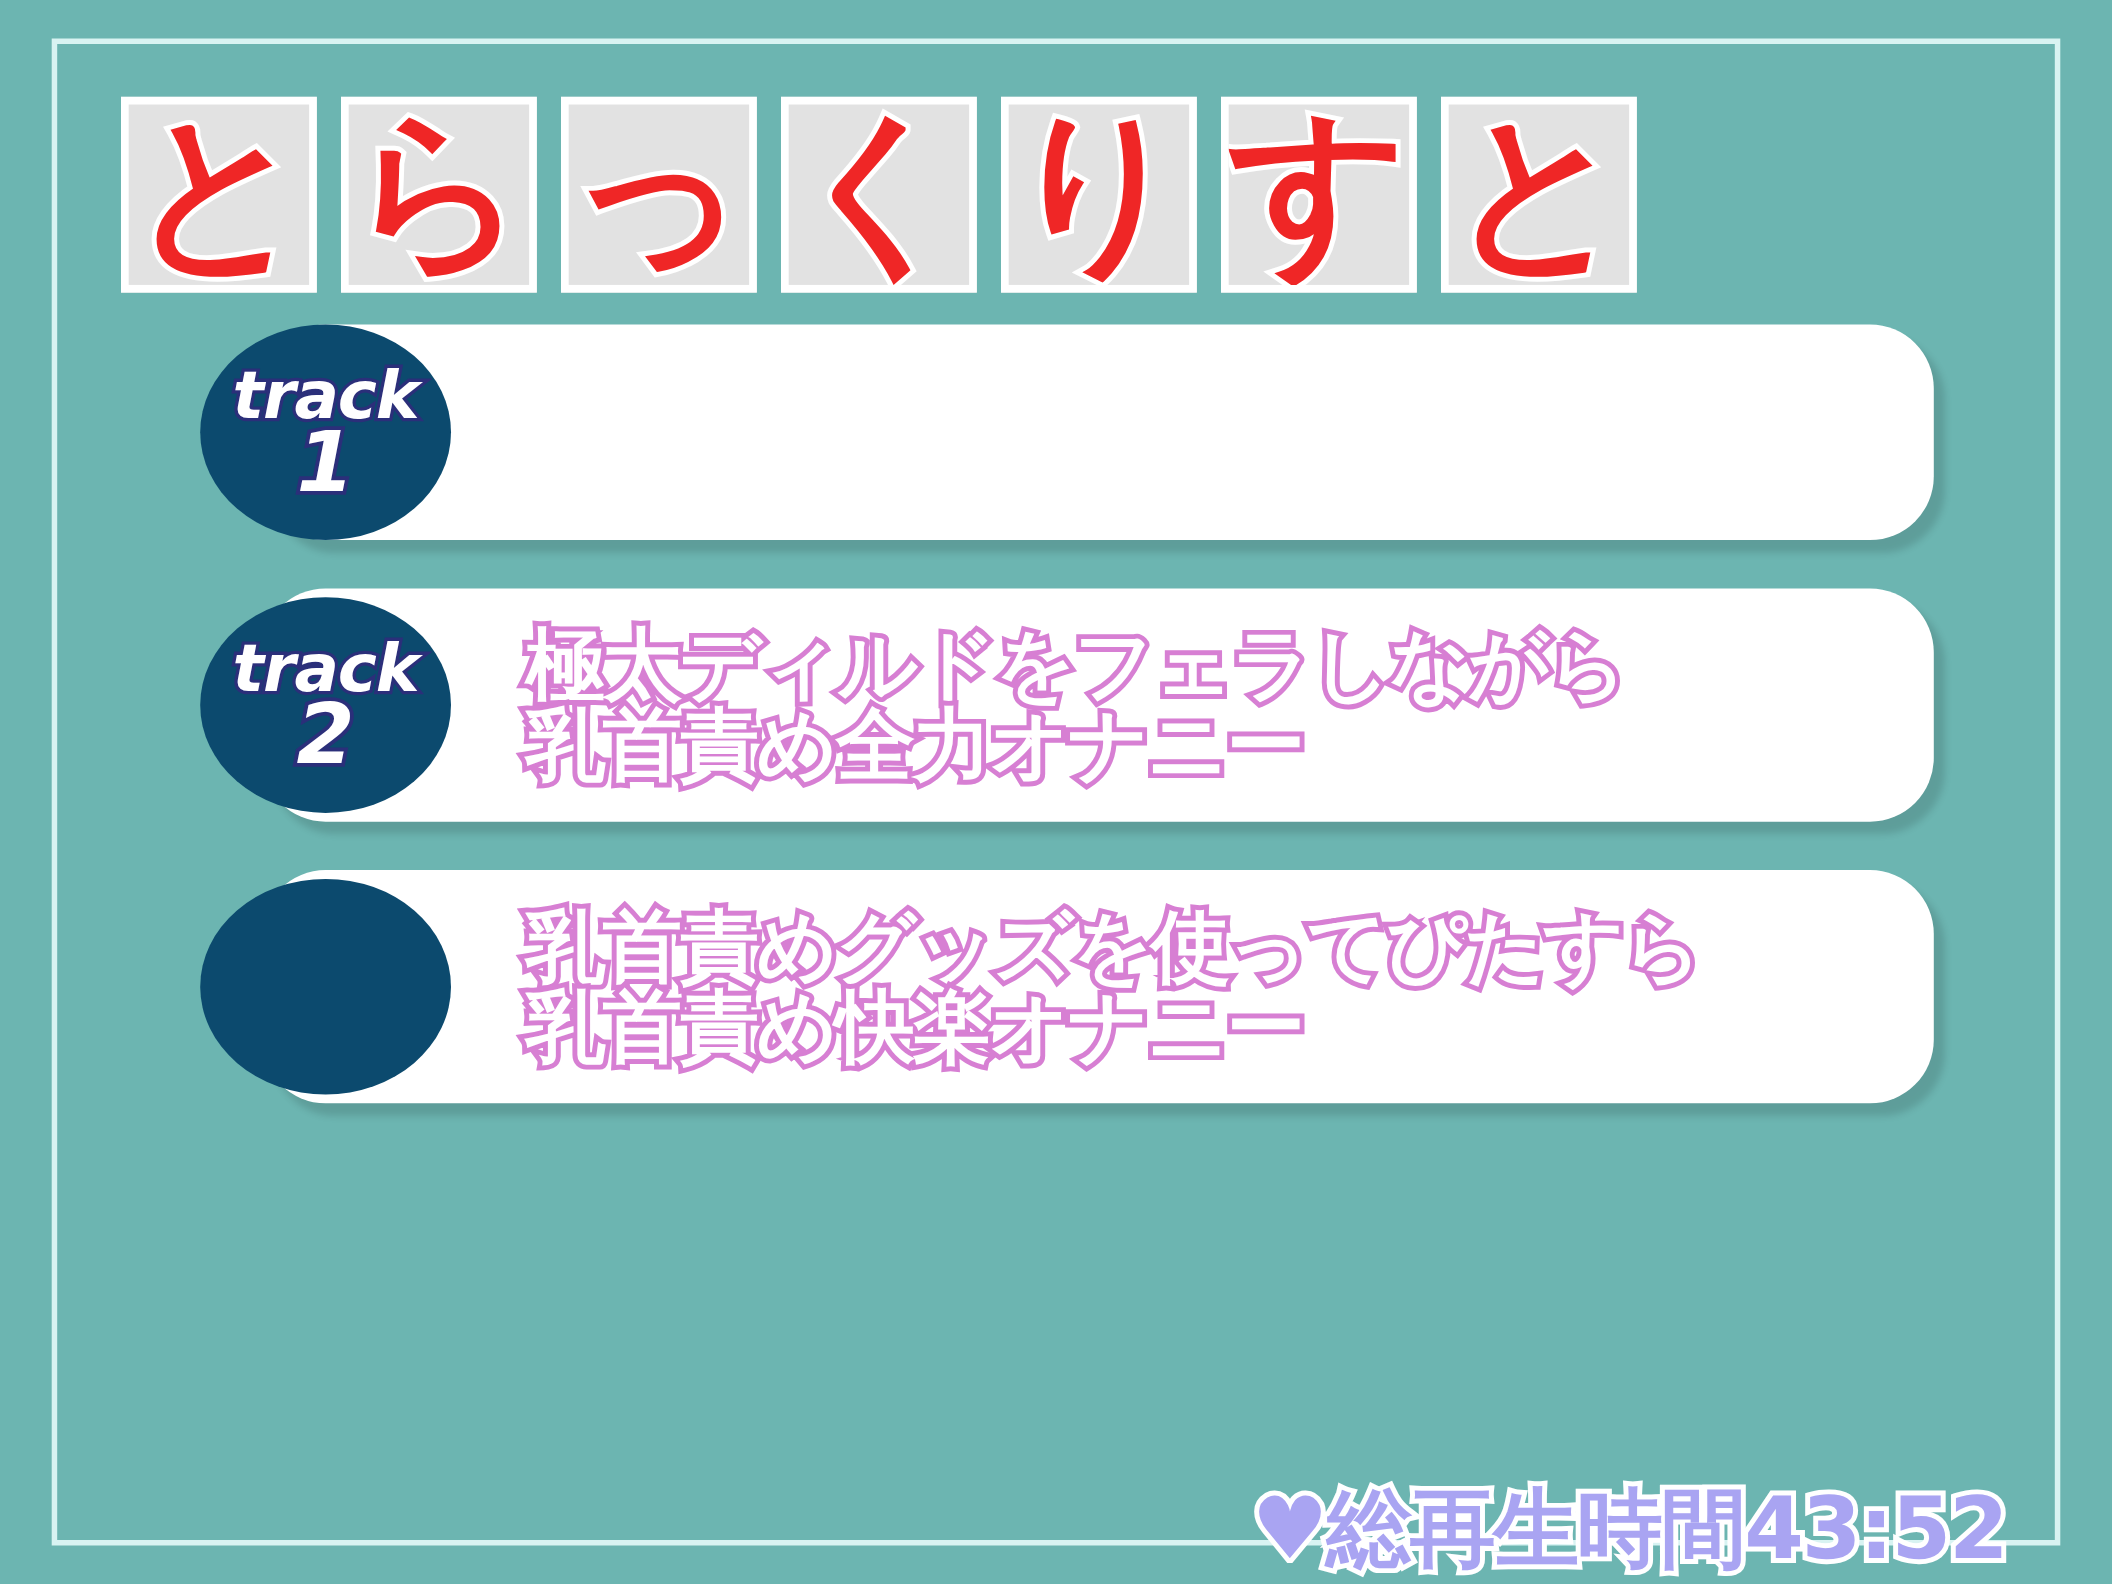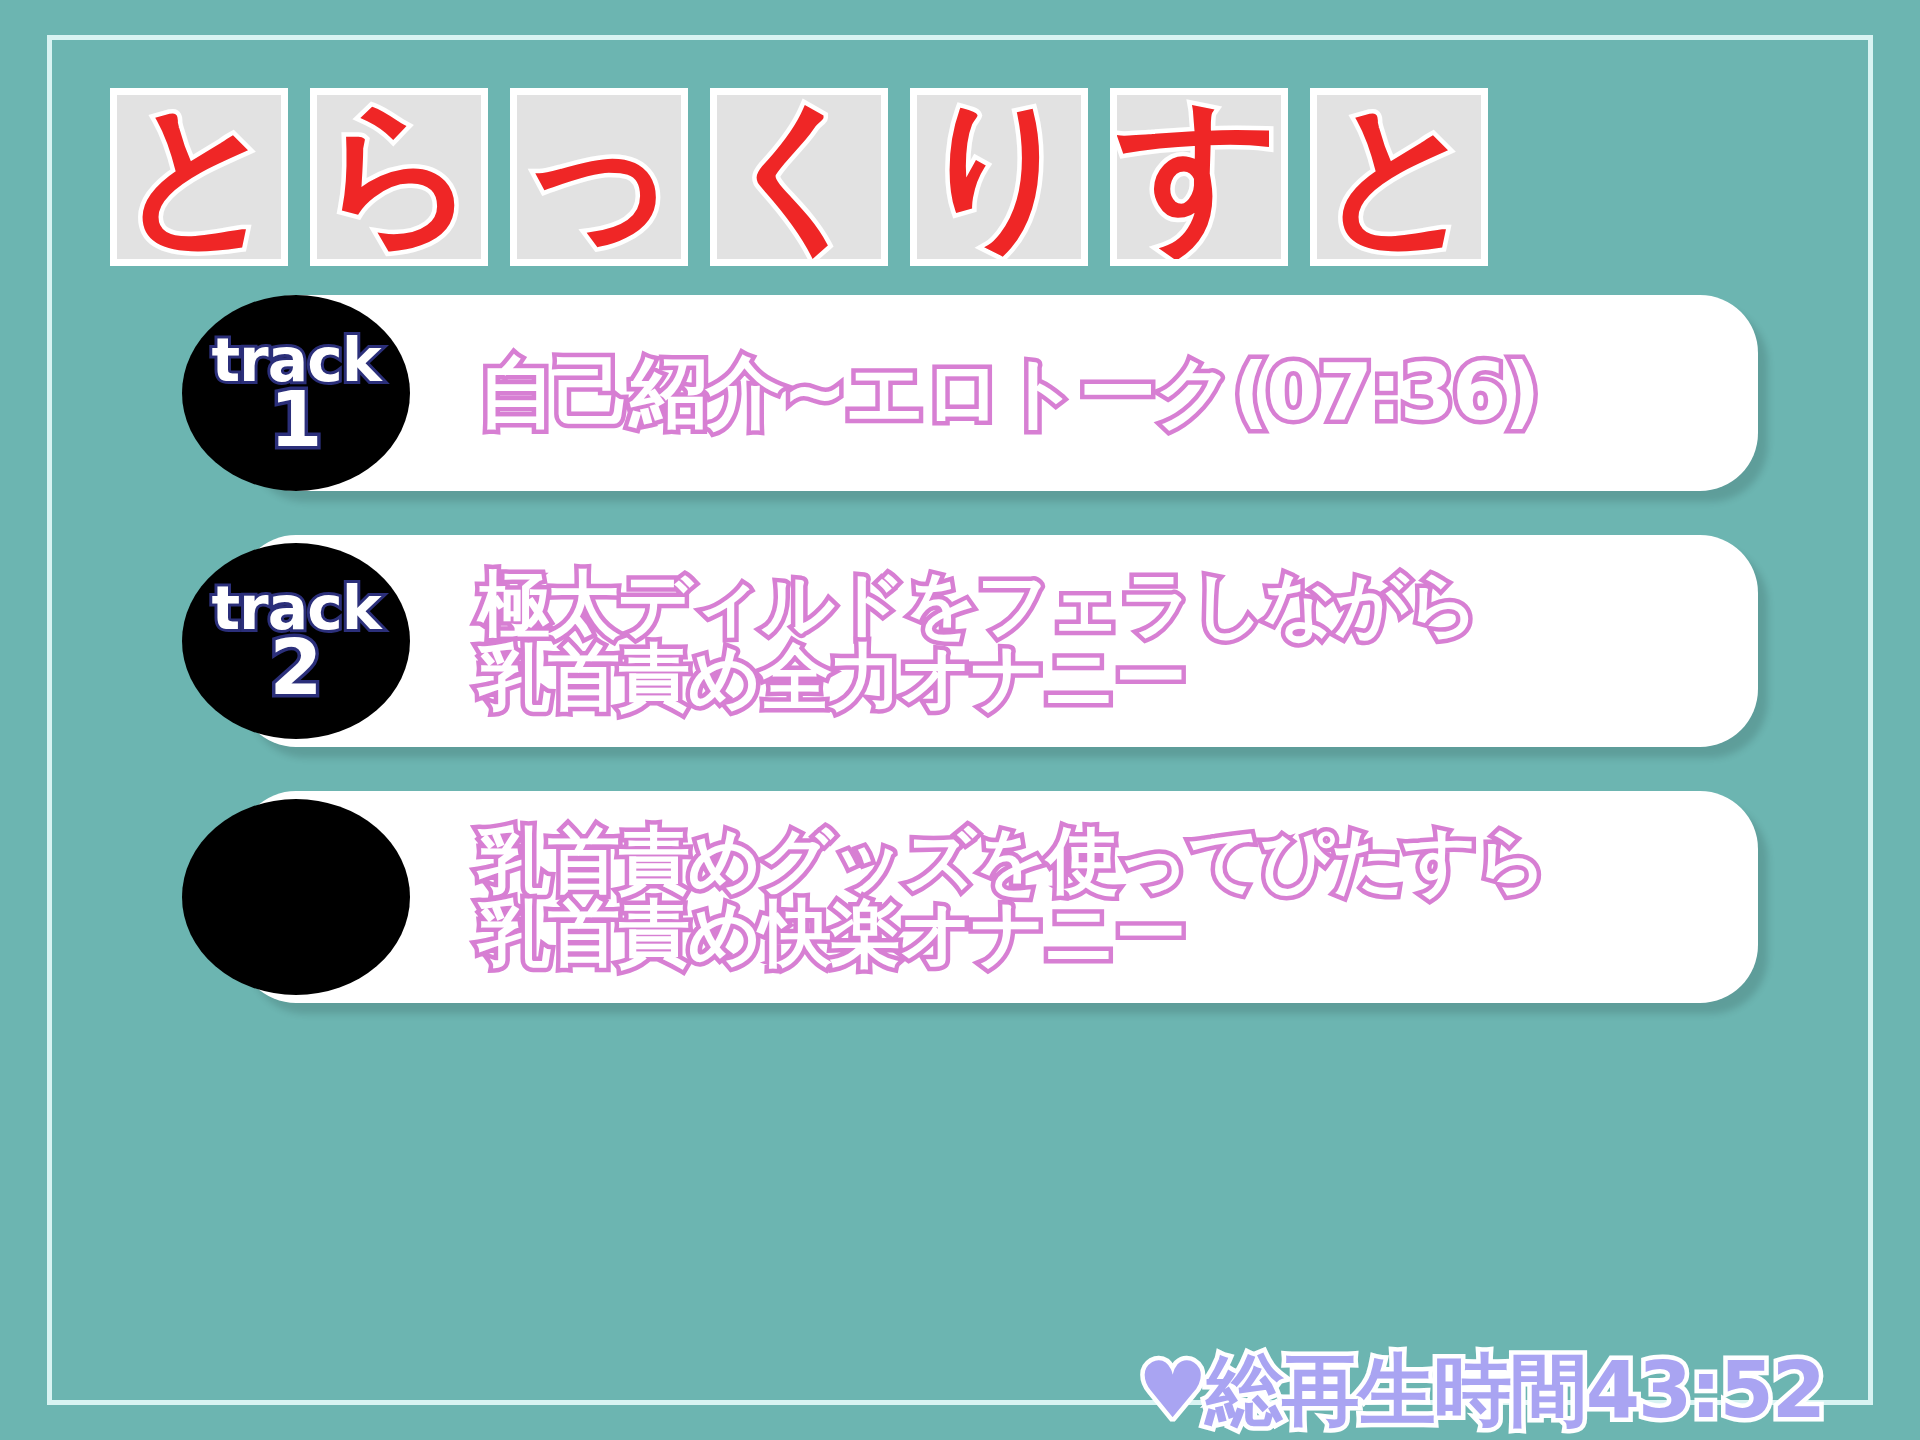--- a/index.html
+++ b/index.html
@@ -88,26 +88,27 @@
   .track-card.tall { min-height: 212px; }
 
   .badge {
     position: absolute;
     left: -56px;
     top: 50%;
     transform: translateY(-50%);
     width: 228px;
     height: 196px;
     border-radius: 50%;
-    background: #000000;
+    background: #0c4a6e;
     display: flex;
     flex-direction: column;
     align-items: center;
     justify-content: center;
     z-index: 3;
+    font-style: italic;
   }
 
   .badge-word {
     font-family: "DejaVu Sans", "Liberation Sans", sans-serif;
     font-size: 60px;
     font-weight: 700;
     color: #ffffff;
     -webkit-text-stroke: 6px #2b2f7a;
     paint-order: stroke fill;
     line-height: 0.98;
@@ -193,21 +194,20 @@
 </div>
 
 <div id="track-list">
 
   <div class="track-row">
     <div class="track-card">
       <div class="badge">
         <span class="badge-word">track</span>
         <span class="badge-num">1</span>
       </div>
-      <div class="track-title">自己紹介~エロトーク(07:36)</div>
     </div>
   </div>
 
   <div class="track-row">
     <div class="track-card tall">
       <div class="badge">
         <span class="badge-word">track</span>
         <span class="badge-num">2</span>
       </div>
       <div class="track-title two-line">極太ディルドをフェラしながら

